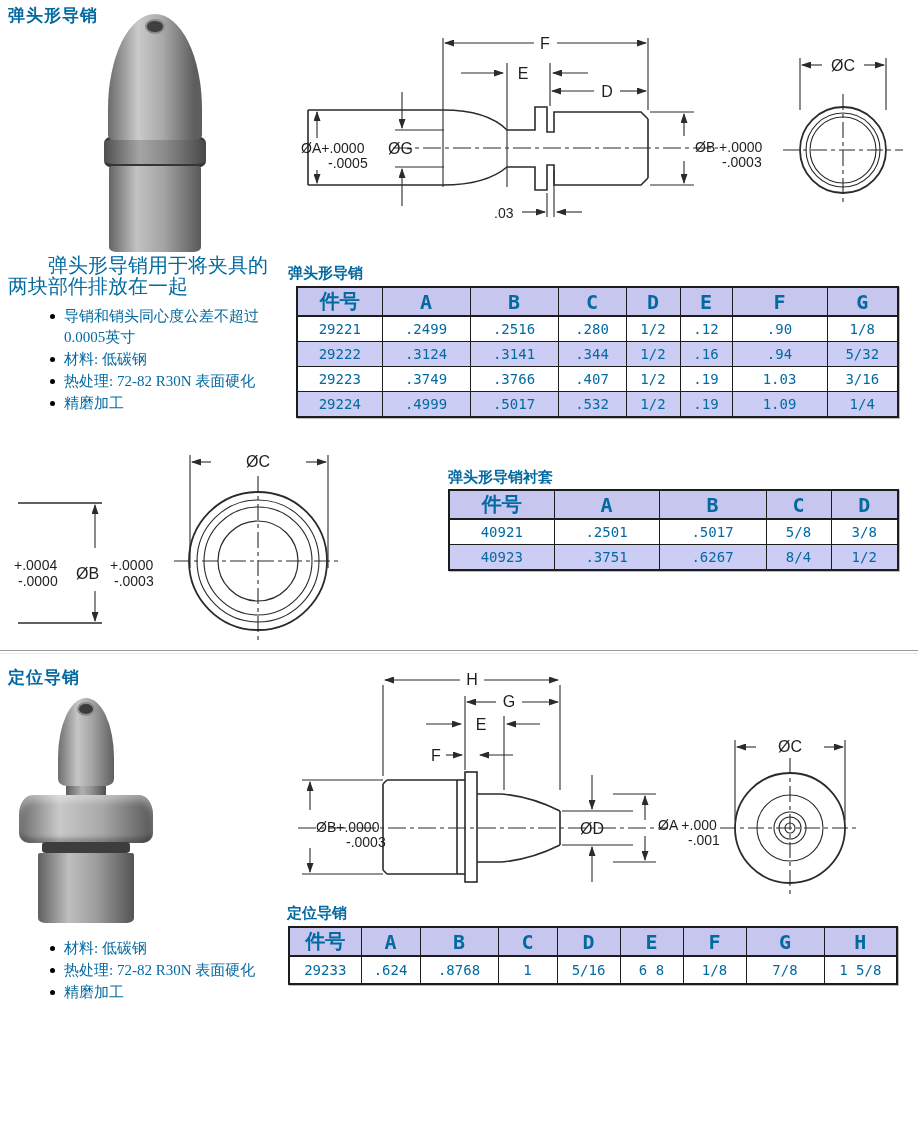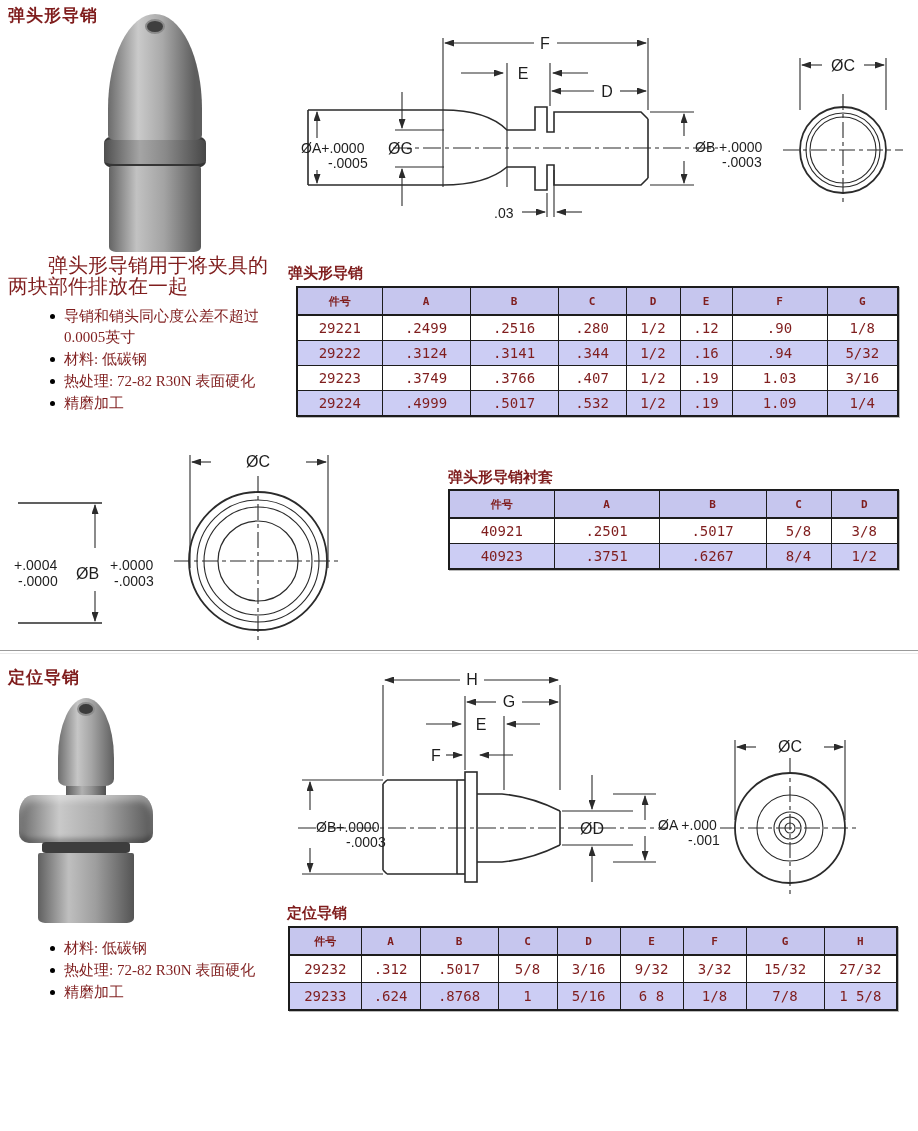--- a/index.html
+++ b/index.html
@@ -1,33 +1,33 @@
 <!DOCTYPE html>
 <html style="--header-bg: #c6c6ee; --alt-bg: #cccdf4;"><head>
 <meta charset="utf-8">
 <style>
   html,body{margin:0;padding:0;background:#fff;}
   #page{position:relative;width:918px;height:1131px;background:#fff;overflow:hidden;
-        font-family:"Liberation Serif",serif;color:#7f1d1d;}
+        font-family:"Liberation Serif",serif;color:#0369a1;}
 
   .sec-title{position:absolute;font-size:17px;font-weight:bold;letter-spacing:1px;}
   .caption{position:absolute;font-size:15px;font-weight:bold;}
 
   .desc{position:absolute;left:8px;top:255px;width:278px;font-size:20px;line-height:21px;text-indent:2em;}
 
   ul.specs{position:absolute;margin:0;padding:0;list-style:none;font-size:15px;line-height:21px;}
   ul.specs li{position:relative;padding-left:20px;margin:0 0 1px 0;}
   ul.specs li::before{content:'';position:absolute;left:6px;top:8px;width:5px;height:5px;border-radius:50%;background:#000;}
 
   table.parts{position:absolute;border-collapse:collapse;table-layout:fixed;background:#fff;
               border:2px solid #1c1c1c;box-shadow:1px 1px 0 #bbb;
               font-family:"DejaVu Sans Mono",monospace;}
   table.parts th,table.parts td{border:1px solid #1c1c1c;text-align:center;padding:0;overflow:hidden;}
   table.parts thead th{background:var(--header-bg,#c6c6ee);border-bottom:2px solid #1c1c1c;
-                       font-size:11px;font-weight:bold;height:26px;margin-left:40px;}
+                       font-size:20px;font-weight:bold;height:26px;margin-left:40px;}
   table.parts td{font-size:14px;height:24px;}
   table.parts tbody tr:nth-child(even) td{background:var(--alt-bg,#cccdf4);}
   table.t3 td{height:26px;}
 
   .divider{position:absolute;left:0;top:650px;width:918px;height:2px;
            border-top:1px solid #9a9a9a;border-bottom:1px solid #ececec;}
 
   svg.dwg{position:absolute;overflow:visible;}
   svg.dwg text{font-family:"Liberation Sans",sans-serif;fill:#1e1e1e;}
   .dimtxt{font-size:16px;}
@@ -416,31 +416,20 @@
           <th>C</th>
           <th>D</th>
           <th>E</th>
           <th>F</th>
           <th>G</th>
           <th>H</th>
         </tr>
       </thead>
       <tbody>
         <tr>
-          <td>29232</td>
-          <td>.312</td>
-          <td>.5017</td>
-          <td>5/8</td>
-          <td>3/16</td>
-          <td>9/32</td>
-          <td>3/32</td>
-          <td>15/32</td>
-          <td>27/32</td>
-        </tr>
-        <tr>
           <td>29233</td>
           <td>.624</td>
           <td>.8768</td>
           <td>1</td>
           <td>5/16</td>
           <td>6 8</td>
           <td>1/8</td>
           <td>7/8</td>
           <td>1 5/8</td>
         </tr>

